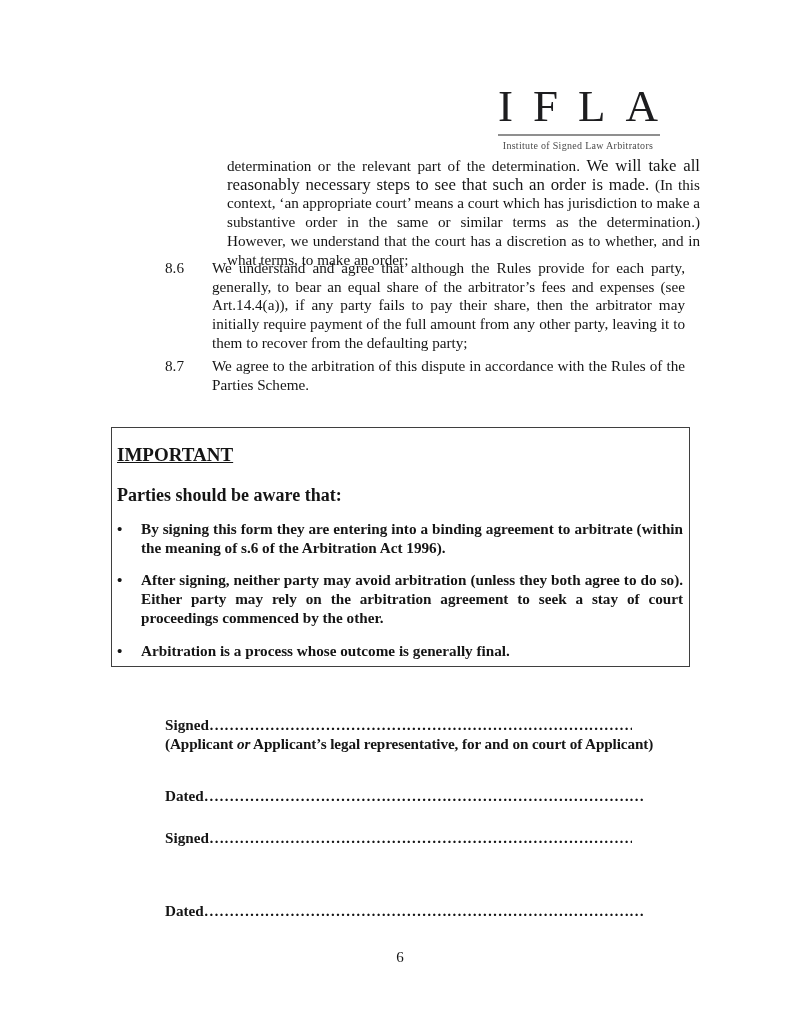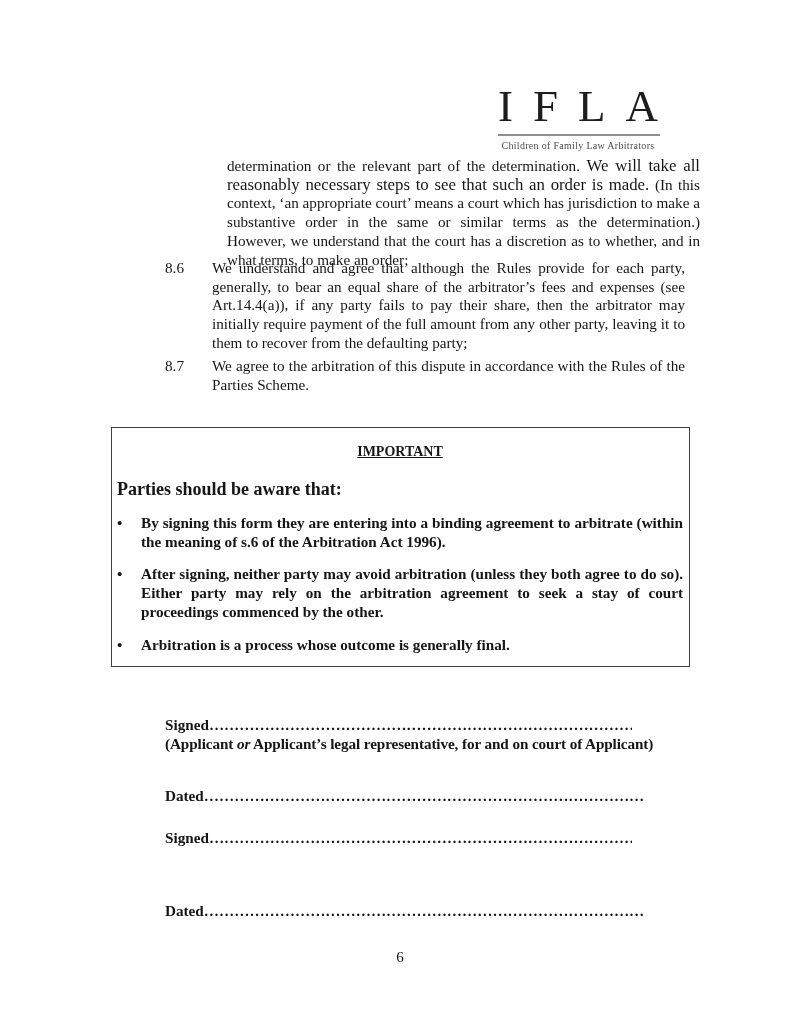--- a/index.html
+++ b/index.html
@@ -80,24 +80,23 @@
   #important-box {
     left: 111px;
     top: 427px;
     width: 579px;
     height: 240px;
     border: 1px solid #3f3f3f;
     box-sizing: border-box;
     padding: 16px 6px 0 5px;
   }
   .box-title {
-    text-align: center;
     font-weight: bold;
     text-decoration: underline;
-    font-size: 14px;
+    font-size: 19px;
     margin: 0;
   }
   .box-intro {
     font-weight: bold;
     font-size: 18px;
     margin-top: 19px;
   }
   .box-bullet {
     display: flex;
     margin-top: 14px;
@@ -144,21 +143,21 @@
     text-align: center;
     font-size: 15px;
   }
 </style>
 </head>
 <body>
 
 <div id="logo" class="abs">
   <div class="logo-acronym">IFLA</div>
   <hr class="logo-rule">
-  <div class="logo-tagline">Children of Family Law Arbitrators</div>
+  <div class="logo-tagline">Institute of Signed Law Arbitrators</div>
 </div>
 
 <p id="para-cont" class="abs bodytext"><span>determination or the relevant part of the determination. </span><span class="seg-large">We will take all reasonably necessary steps to see that such an order is made. </span><span>(In this context, ‘an appropriate court’ means a court which has jurisdiction to make a substantive order in the same or similar terms as the determination.) However, we understand that the court has a discretion as to whether, and in what terms, to make an order;</span></p>
 
 <div id="clause-86" class="abs clause">
   <div class="clause-num">8.6</div>
   <div class="clause-text bodytext">We understand and agree that although the Rules provide for each party, generally, to bear an equal share of the arbitrator’s fees and expenses (see Art.14.4(a)), if any party fails to pay their share, then the arbitrator may initially require payment of the full amount from any other party, leaving it to them to recover from the defaulting party;</div>
 </div>
 
 <div id="clause-87" class="abs clause">

